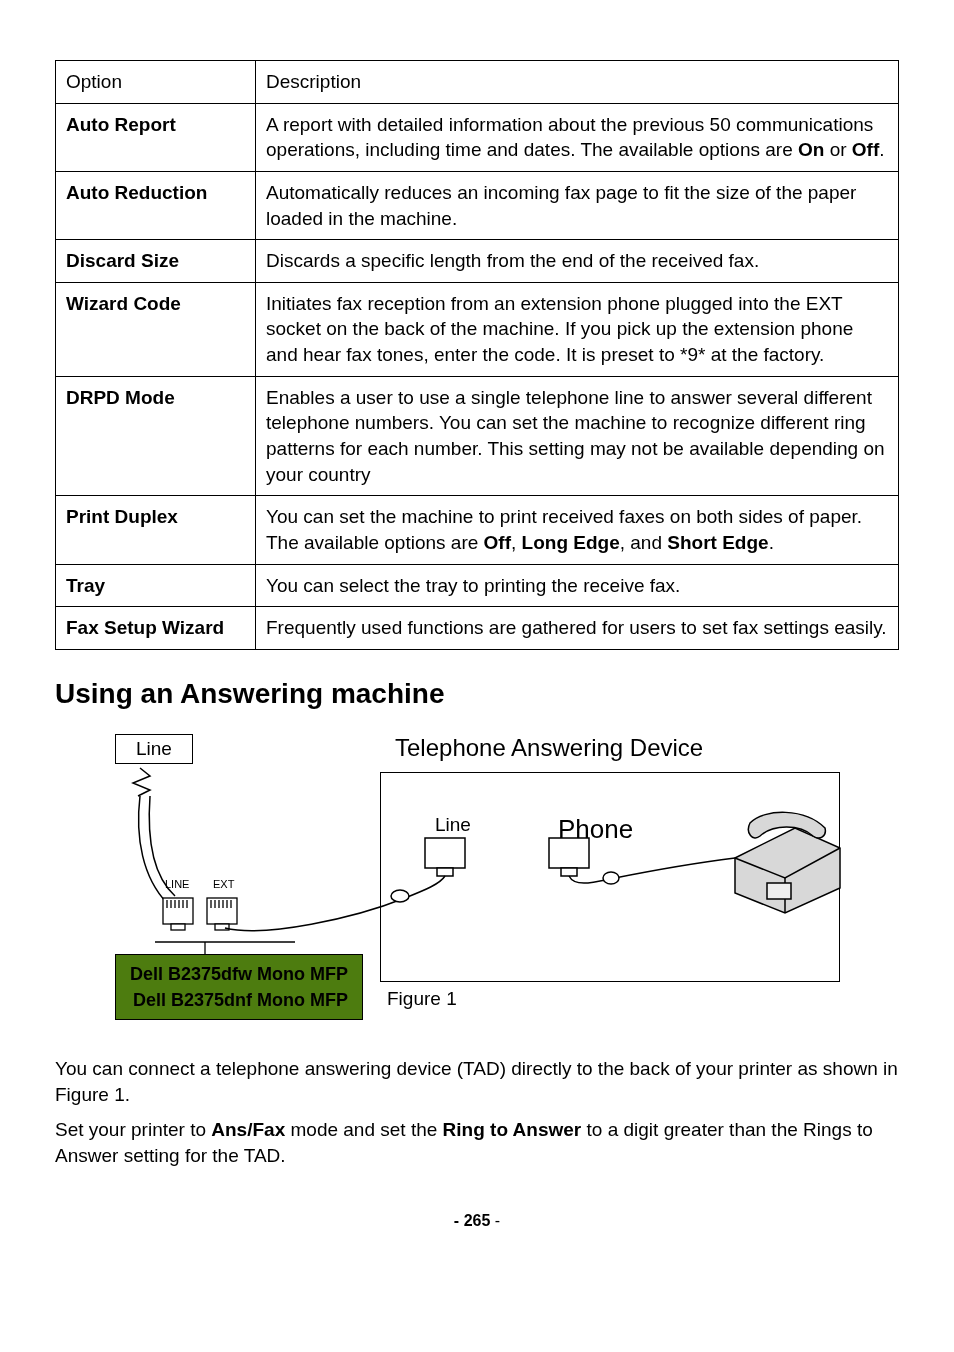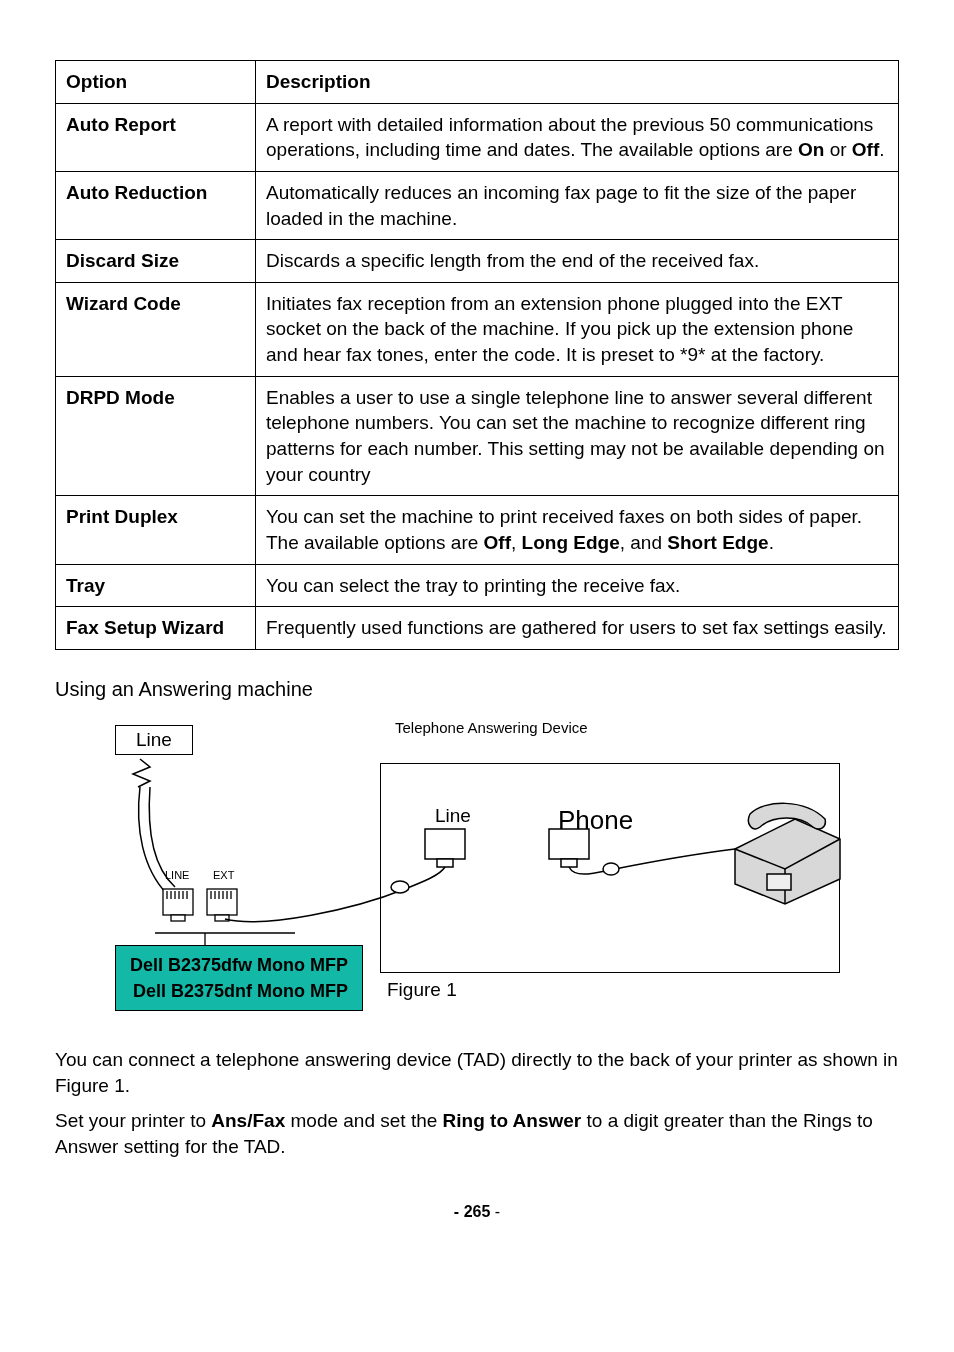--- a/index.html
+++ b/index.html
@@ -1,29 +1,29 @@
 <!DOCTYPE html>
 <html><head>
   <meta charset="utf-8">
   <style>
     * { box-sizing: border-box; margin: 0; padding: 0; }
     body { font-family: Arial, Helvetica, sans-serif; width: 954px; margin: 0 auto; padding: 60px 55px 40px 55px; color: #000; }
     table { width: 100%; border-collapse: collapse; }
     th, td { border: 1.5px solid #000; padding: 8px 10px; text-align: left; vertical-align: top; font-size: 19px; line-height: 1.35; }
-    th { font-weight: 700; font-size: 19px; }
+    th { font-weight: 400; font-size: 19px; }
     td.opt { font-weight: 700; width: 200px; }
     .bold { font-weight: 700; }
-    h2.section { font-size: 20px; font-weight: 400; margin-top: 28px; margin-bottom: 18px; }
+    h2.section { font-size: 28px; font-weight: 700; margin-top: 28px; margin-bottom: 18px; }
     .diagram-wrap { position: relative; width: 100%; height: 320px; margin-left: 40px; text-align: right; }
     .line-label-box { position: absolute; left: 20px; top: 6px; border: 1.5px solid #000; padding: 3px 20px; font-size: 19px; background:#fff; z-index:5; }
-    .tad-label { position: absolute; left: 300px; top: 0; font-size: 15px; }
+    .tad-label { position: absolute; left: 300px; top: 6px; font-size: 24px; }
     .tad-box { position: absolute; left: 285px; top: 44px; width: 460px; height: 210px; border: 1.5px solid #000; }
     .tad-line-label { position: absolute; left: 340px; top: 86px; font-size: 19px; }
     .tad-phone-label { position: absolute; left: 463px; top: 86px; font-size: 26px; }
-    .printer-label-box { position: absolute; left: 20px; top: 226px; border: 1.5px solid #000; padding: 6px 14px; background:#14b8a6; z-index:5; }
+    .printer-label-box { position: absolute; left: 20px; top: 226px; border: 1.5px solid #000; padding: 6px 14px; background:#4d7c0f; z-index:5; }
     .printer-label-box div { font-weight: 700; font-size: 18px; line-height: 1.45; }
     .figure-label { position: absolute; left: 292px; top: 260px; font-size: 19px; }
     .body-text { font-size: 19px; line-height: 1.35; margin-top: 8px; }
     .body-text + .body-text { margin-top: 10px; }
     .page-num { text-align: center; font-size: 16px; margin-top: 44px; }
     .page-num .dash { font-weight: 700; }
     .page-num .num { font-weight: 700; }
     svg { overflow: visible; }
   </style>
 </head>

